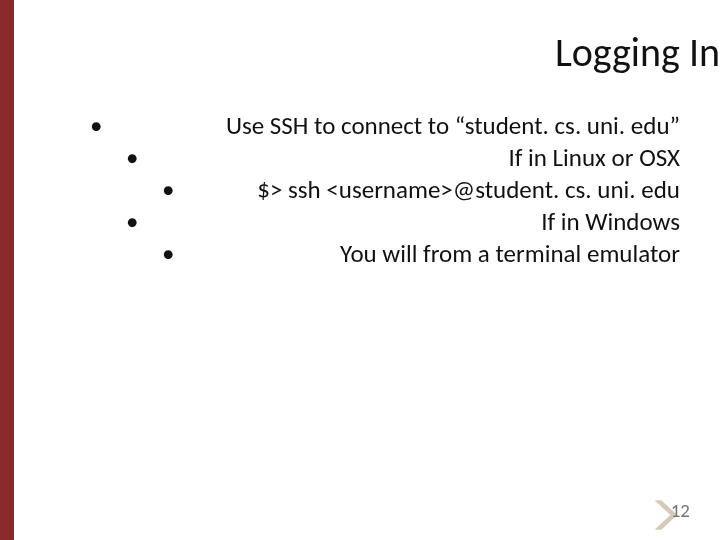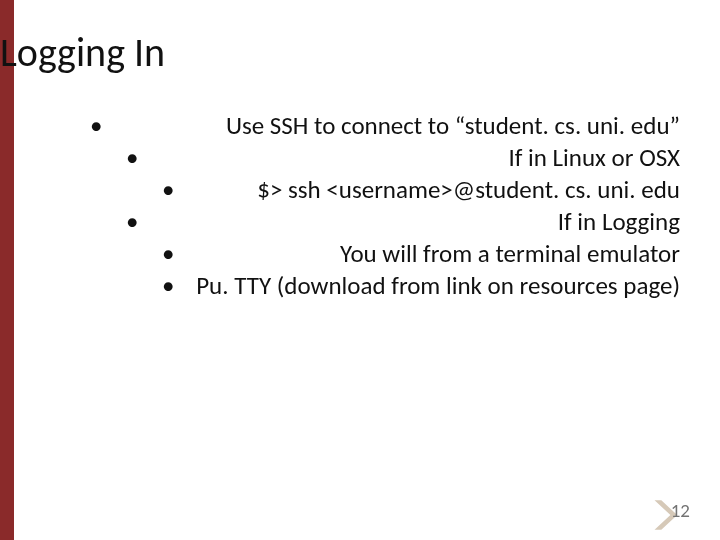--- a/index.html
+++ b/index.html
@@ -19,21 +19,21 @@
     top: 0;
     width: 14px;
     height: 540px;
     background: #8a2a2a;
   }
   .title {
     position: absolute;
     top: 28px;
     left: 0;
     width: 720px;
-    text-align: left;
+    text-align: right;
     font-size: 40px;
     font-weight: 400;
     color: #111;
   }
   .content {
     position: absolute;
     top: 110px;
     left: 90px;
     right: 40px;
     font-size: 25px;
@@ -89,27 +89,24 @@
       <ul>
         <li>
           <span>If in Linux or OSX</span>
           <ul>
             <li>
               <span>$&gt; ssh &lt;username&gt;@student. cs. uni. edu</span>
             </li>
           </ul>
         </li>
         <li>
-          <span>If in Logging</span>
+          <span>If in Windows</span>
           <ul>
             <li>
               <span>You will from a terminal emulator</span>
-            </li>
-            <li>
-              <span>Pu. TTY (download from link on resources page)</span>
             </li>
           </ul>
         </li>
       </ul>
     </li>
   </ul>
 </div>
 
 <svg class="chevron" viewBox="0 0 30 30">
   <path d="M4 2 L18 15 L4 28 L10 28 L24 15 L10 2 Z" fill="#d6c9b8"></path>

